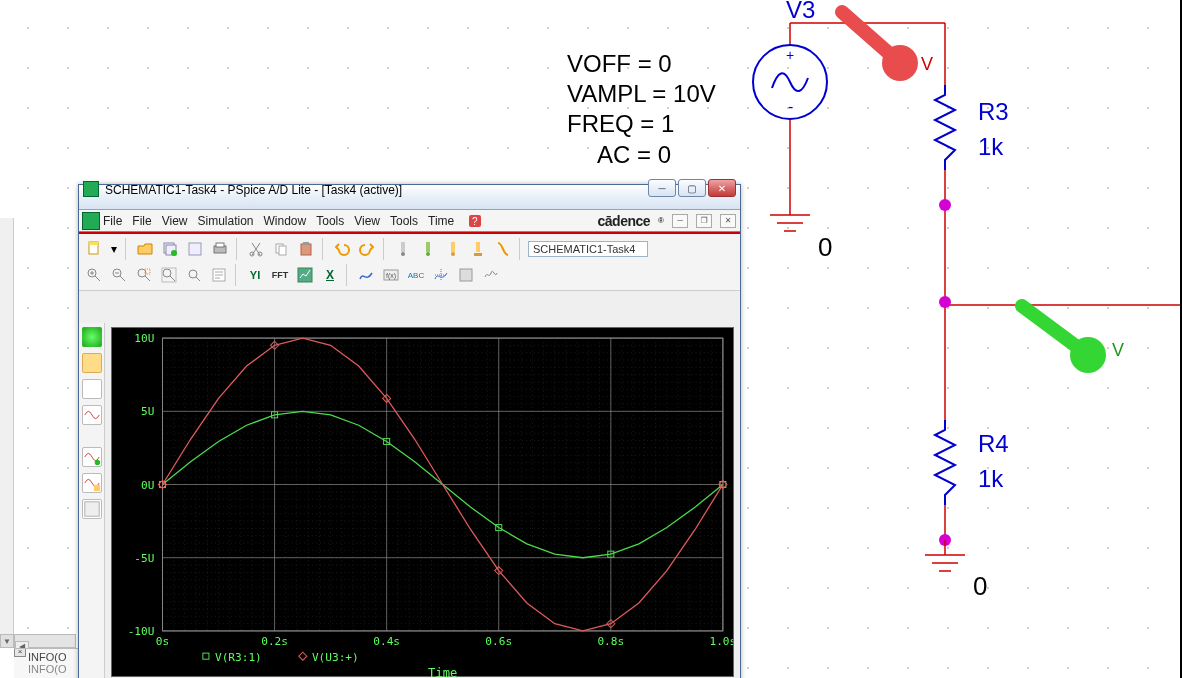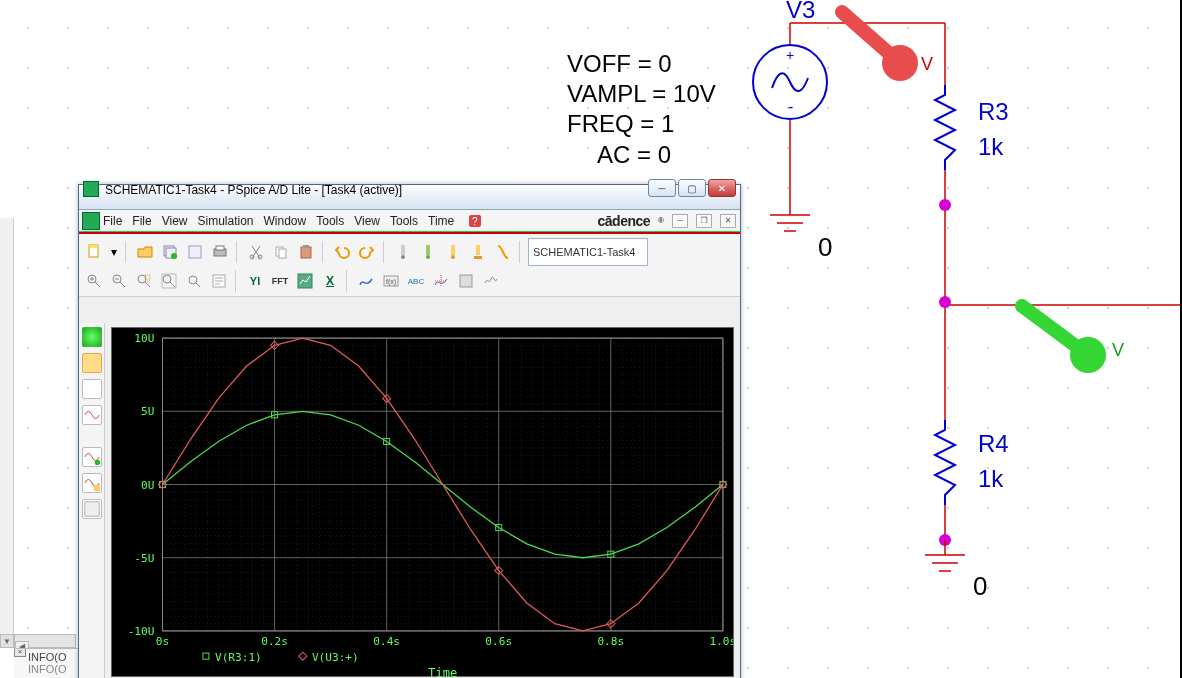--- a/index.html
+++ b/index.html
@@ -40,21 +40,21 @@
   .menubar .right{ margin-left:auto; display:flex; align-items:center; gap:8px; padding-right:4px;}
   .cadence{ font-family: Arial; font-weight:600; font-size:14px; letter-spacing:-.5px; color:#222;}
   .mdi-btn{ width:16px;height:14px;border:1px solid #aaa;background:#fafafa;font-size:8px;display:flex;align-items:center;justify-content:center;color:#555;}
   .menu-icon{ position:absolute; left:3px; width:18px;height:18px; background:#2a5; border:1px solid #063;}
   .redline{ height:2px; background:#c00; }
   .toolbars{ background:#f4f4f4; border-bottom:1px solid #ccc; padding:2px 2px;}
   .tb-row{ display:flex; align-items:center; gap:3px; padding:2px 2px; flex-wrap:nowrap;}
   .tb-sep{ width:4px; height:22px; border-left:1px solid #ccc; margin:0 2px;}
   .tb-btn{ width:22px;height:22px;border:1px solid transparent;border-radius:2px;display:flex;align-items:center;justify-content:center;cursor:default;}
   .tb-btn svg{ width:16px;height:16px;}
-  .tb-input{ width:120px; height:28px; background:#fff; border:1px solid #9cb4cc; font-size:11px; padding:1px 4px; color:#333;}
+  .tb-input{ width:120px; height:16px; background:#fff; border:1px solid #9cb4cc; font-size:11px; padding:1px 4px; color:#333;}
   .content { position:absolute; left:0; right:0; top:138px; bottom:0; display:flex;}
   .side-toolbar{ width:26px; background:#f4f4f4; border-right:1px solid #ccc; display:flex;flex-direction:column;gap:6px;padding-top:4px;align-items:center;}
   .side-btn{ width:20px;height:20px;border:1px solid transparent;border-radius:2px;}
   .side-btn.green{ background: radial-gradient(#6f6,#2a2);}
   .plot{ flex:1; background:#000; position:relative; margin:4px 6px 6px 6px; border:1px solid #666;}
   .plot svg{ position:absolute; inset:0;}
   .muted{ color:#888; }
 
   .info-panel{ position:absolute; left:14px; bottom:0; width:70px; height:30px; border-top:1px solid #bbb; border-right:1px solid #bbb; background:#f7f7f7; font-size:11px; color:#444; overflow:hidden;}
   .info-x{ position:absolute; left:0; top:-4px; width:12px;height:12px; border:1px solid #888;background:#e6e6e6;font-size:8px;display:flex;align-items:center;justify-content:center;}

